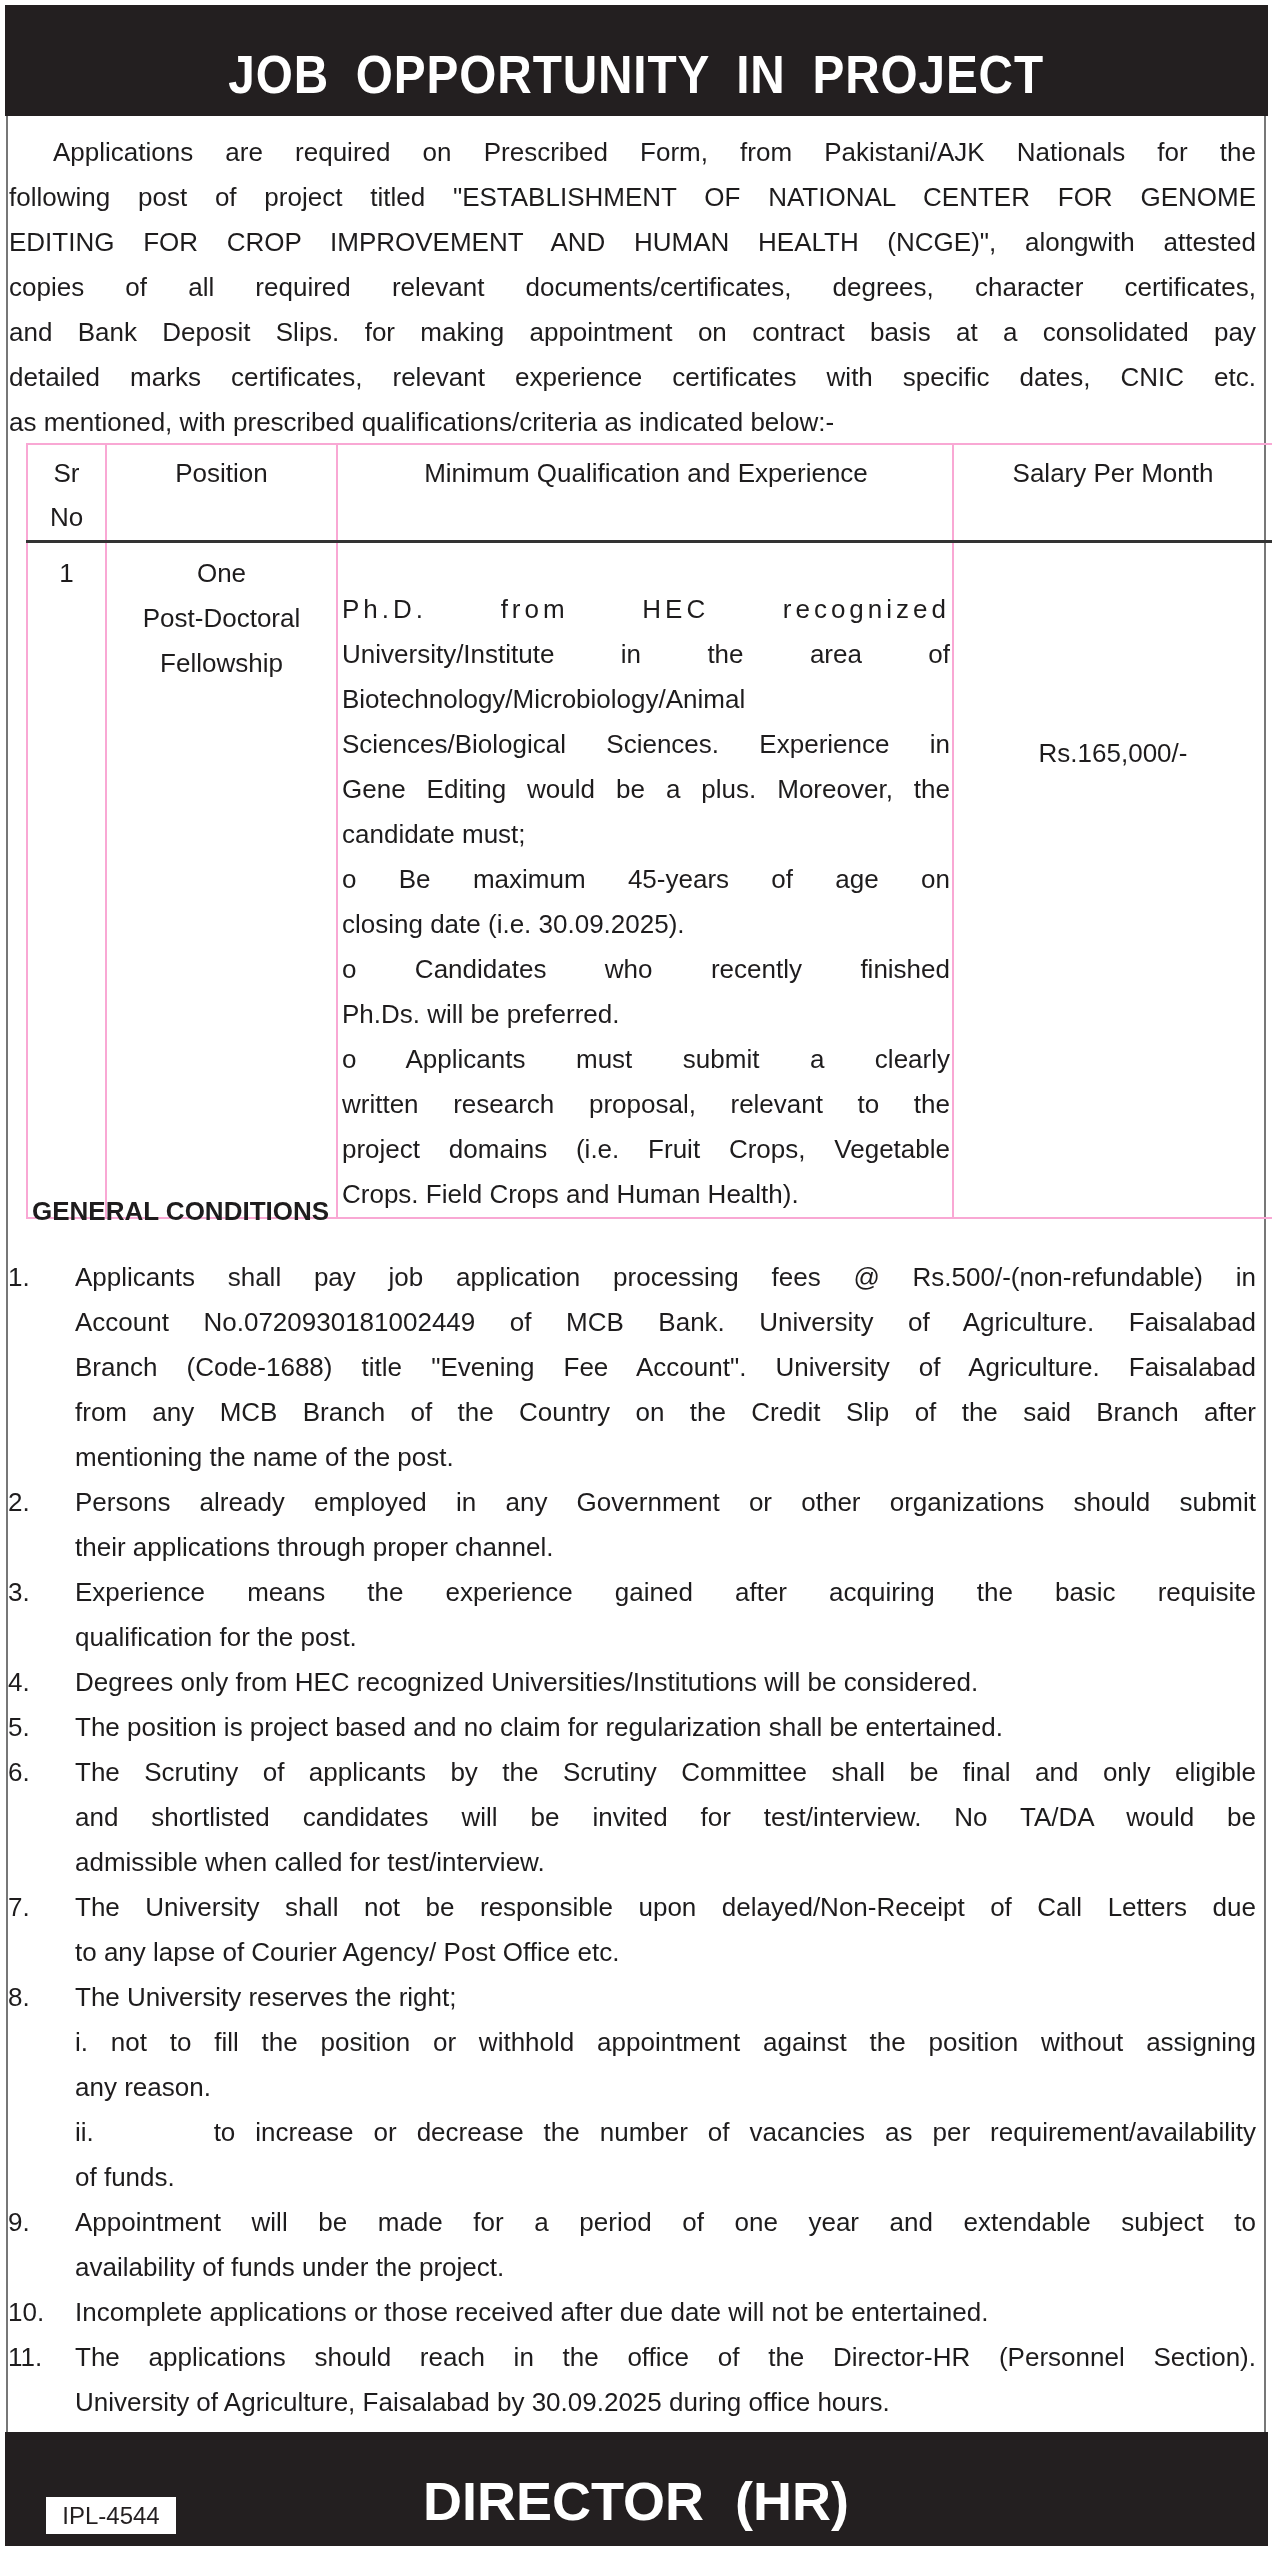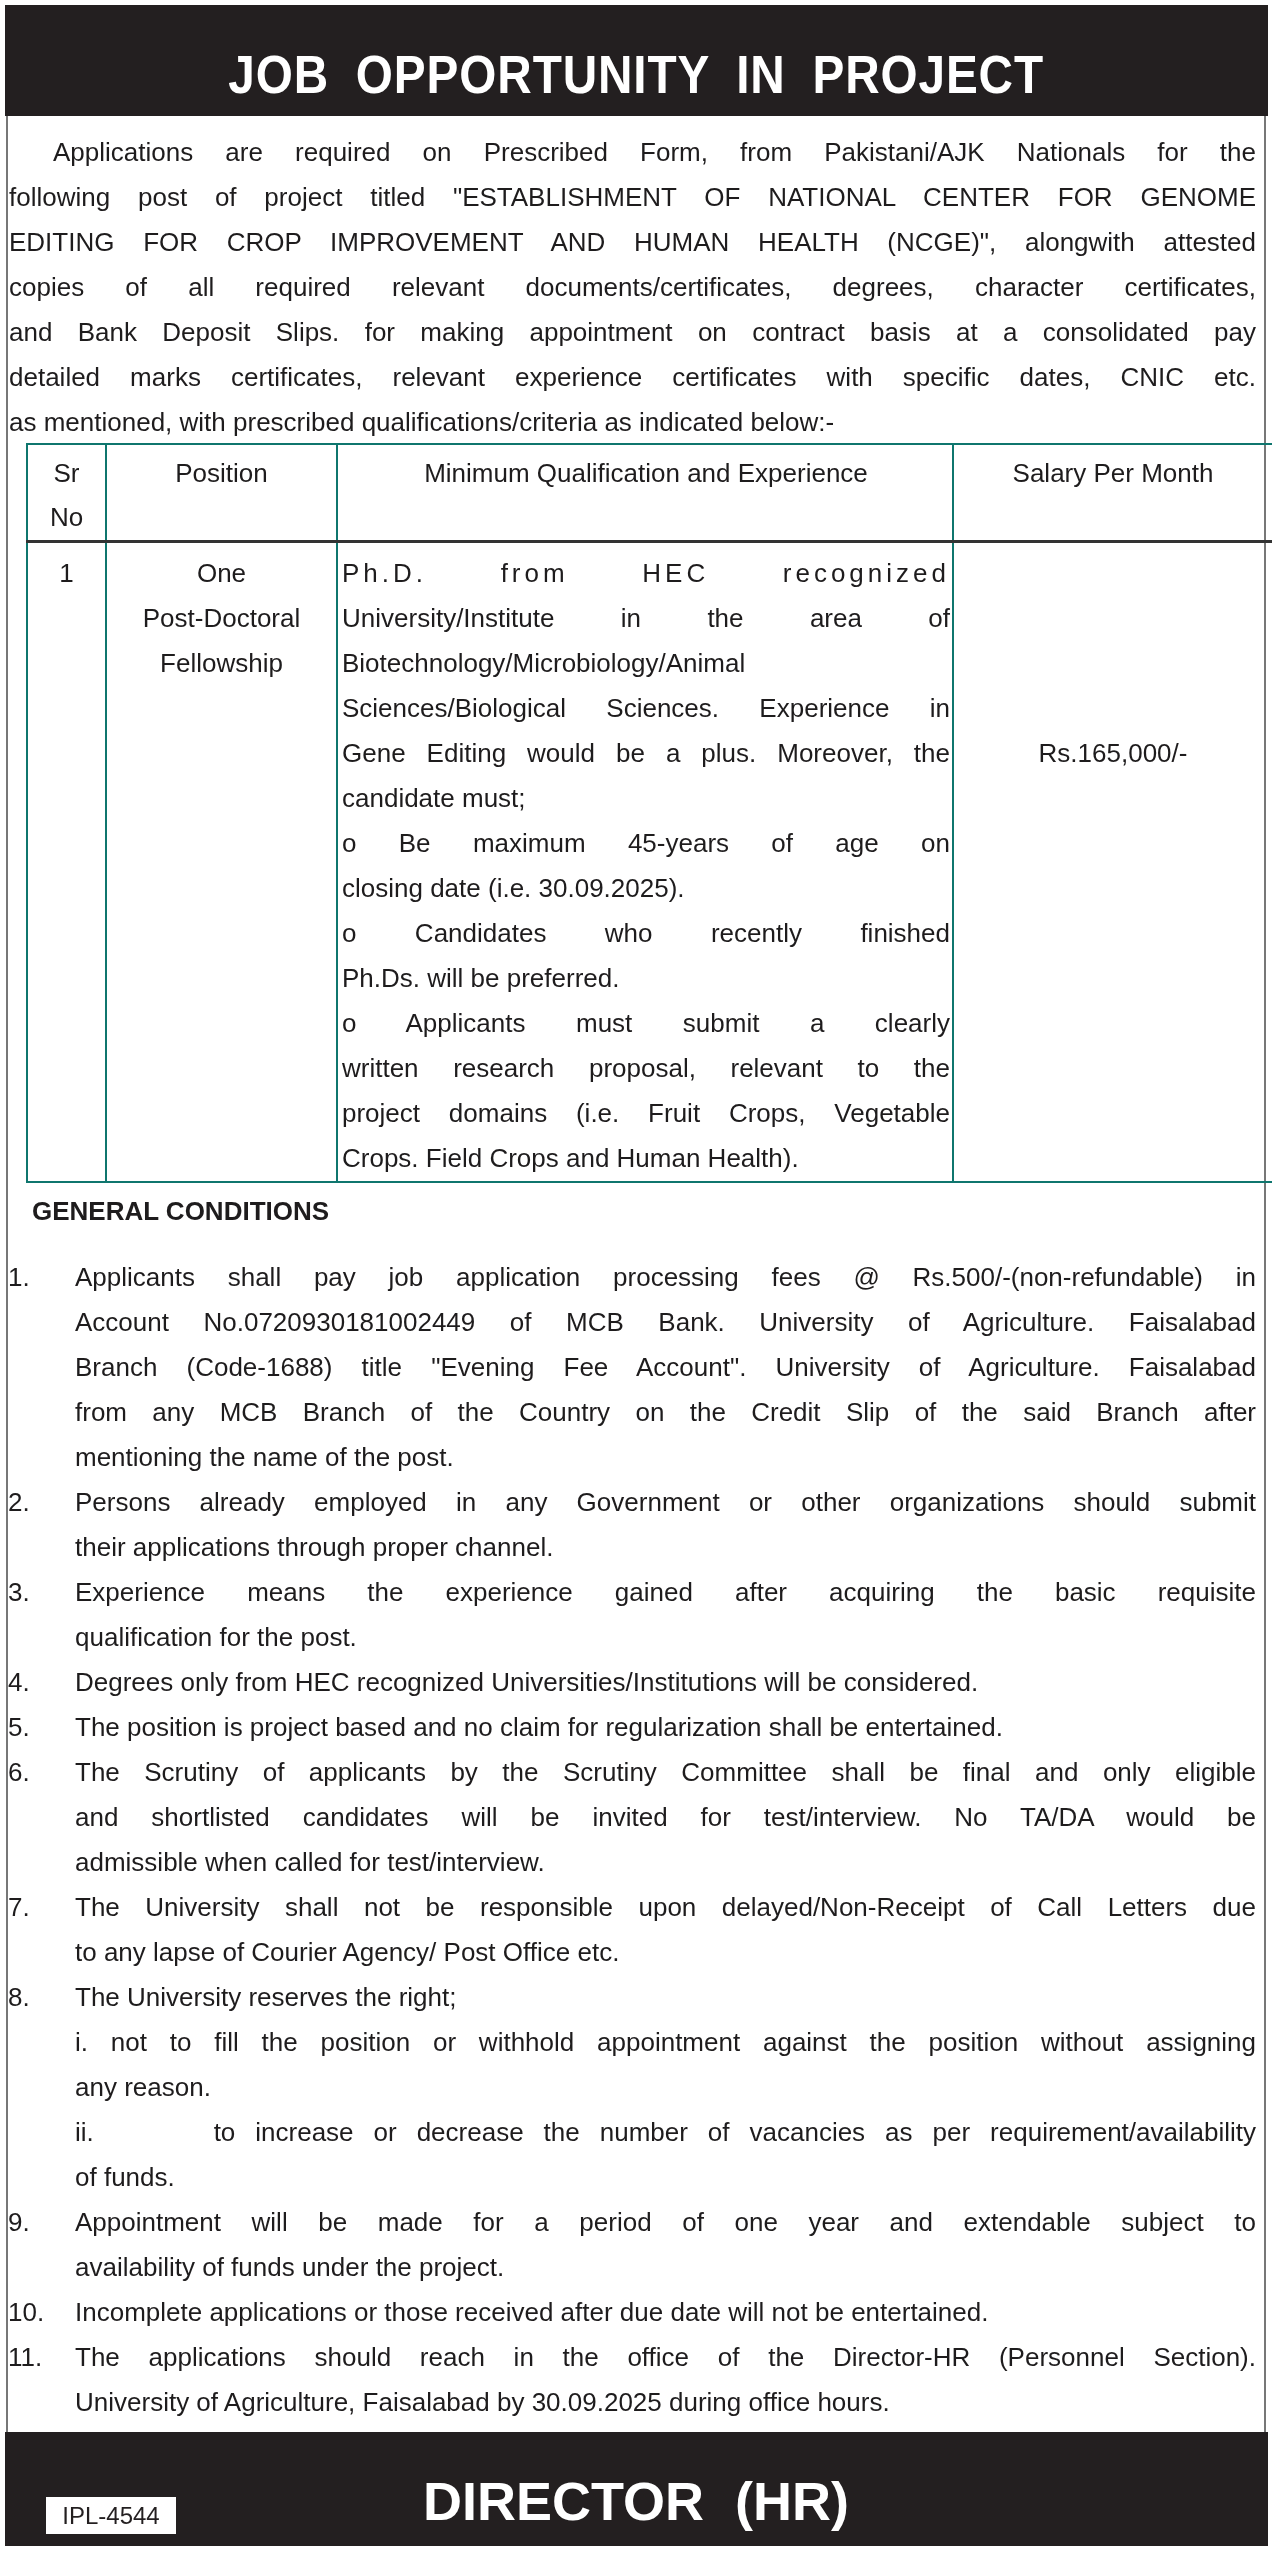--- a/index.html
+++ b/index.html
@@ -10,32 +10,32 @@
   .top-banner { position: absolute; left: 5px; top: 5px; width: 1263px; height: 111px;
                 background: #231f20; color: #fff; display: flex; align-items: center; justify-content: center; }
   .top-banner h1 { margin: 0; font-size: 53px; font-weight: bold; letter-spacing: 1px; word-spacing: 14px;
                    transform: scaleX(0.9); font-family: "Liberation Sans", sans-serif; padding-top: 28px; }
   .intro { position: absolute; left: 9px; top: 130px; width: 1247px; font-size: 26px; line-height: 45px;
            text-align: justify; transform-origin: left top; }
   .intro span { display: block; }
 
   table.posts { position: absolute; left: 26px; top: 443px; width: 1226px; border-collapse: collapse;
                 font-size: 26px; table-layout: fixed; }
-  table.posts th, table.posts td { border: 2px solid #0f766e; vertical-align: top; }
+  table.posts th, table.posts td { border: 2px solid #f9a8d4; vertical-align: top; }
   table.posts thead th { font-weight: normal; height: 88px; padding-top: 6px; line-height: 44px; }
   table.posts thead tr { border-bottom: 3px solid #333; }
   table.posts tbody td { height: 624px; padding-top: 8px; line-height: 45px; }
   .c-sr { width: 75px; text-align: center; }
   .c-pos { width: 227px; text-align: center; }
   .c-qual { width: 608px; text-align: justify; padding: 8px 2px 0 4px; }
   .c-sal { width: 316px; text-align: center; }
   .sal-val { display: block; margin-top: 180px; }
   .qual-line { display: block; text-align: justify; text-align-last: justify; }
   .qual-line.last { text-align-last: left; }
-  .spaced { letter-spacing: 4px; }
+  .spaced { letter-spacing: 4px; margin-top: 36px; }
 
   .gc-title { position: absolute; left: 32px; top: 1196px; font-size: 26px; font-weight: bold; }
   ol.conditions { position: absolute; left: 8px; top: 1255px; width: 1248px; margin: 0; padding: 0;
                   list-style: none; font-size: 26px; line-height: 45px; }
   ol.conditions li { position: relative; padding-left: 67px; }
   ol.conditions li .num { position: absolute; left: 0; top: 0; }
   ol.conditions li .line { display: block; text-align: justify; text-align-last: justify; }
   ol.conditions li .line.end { text-align-last: left; }
 
   .bottom-banner { position: absolute; left: 5px; top: 2432px; width: 1263px; height: 114px; background: #231f20; }

